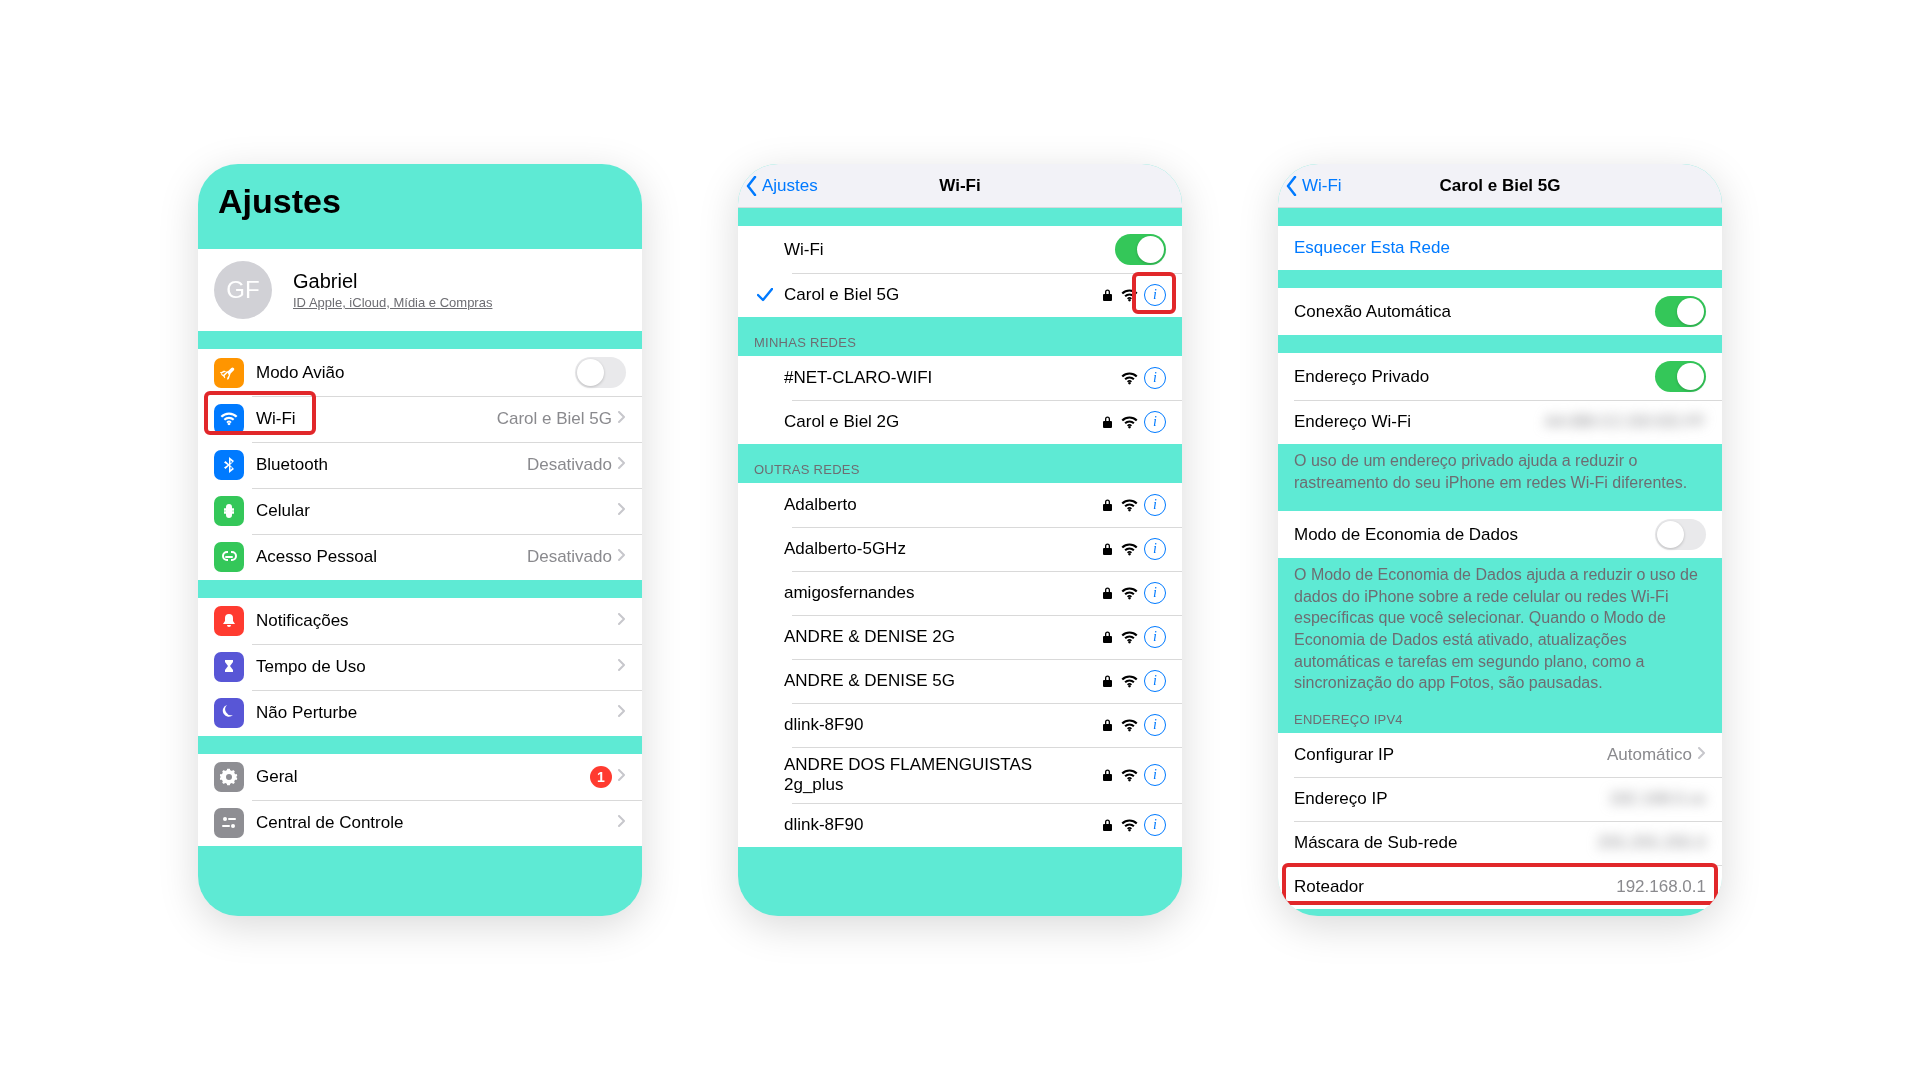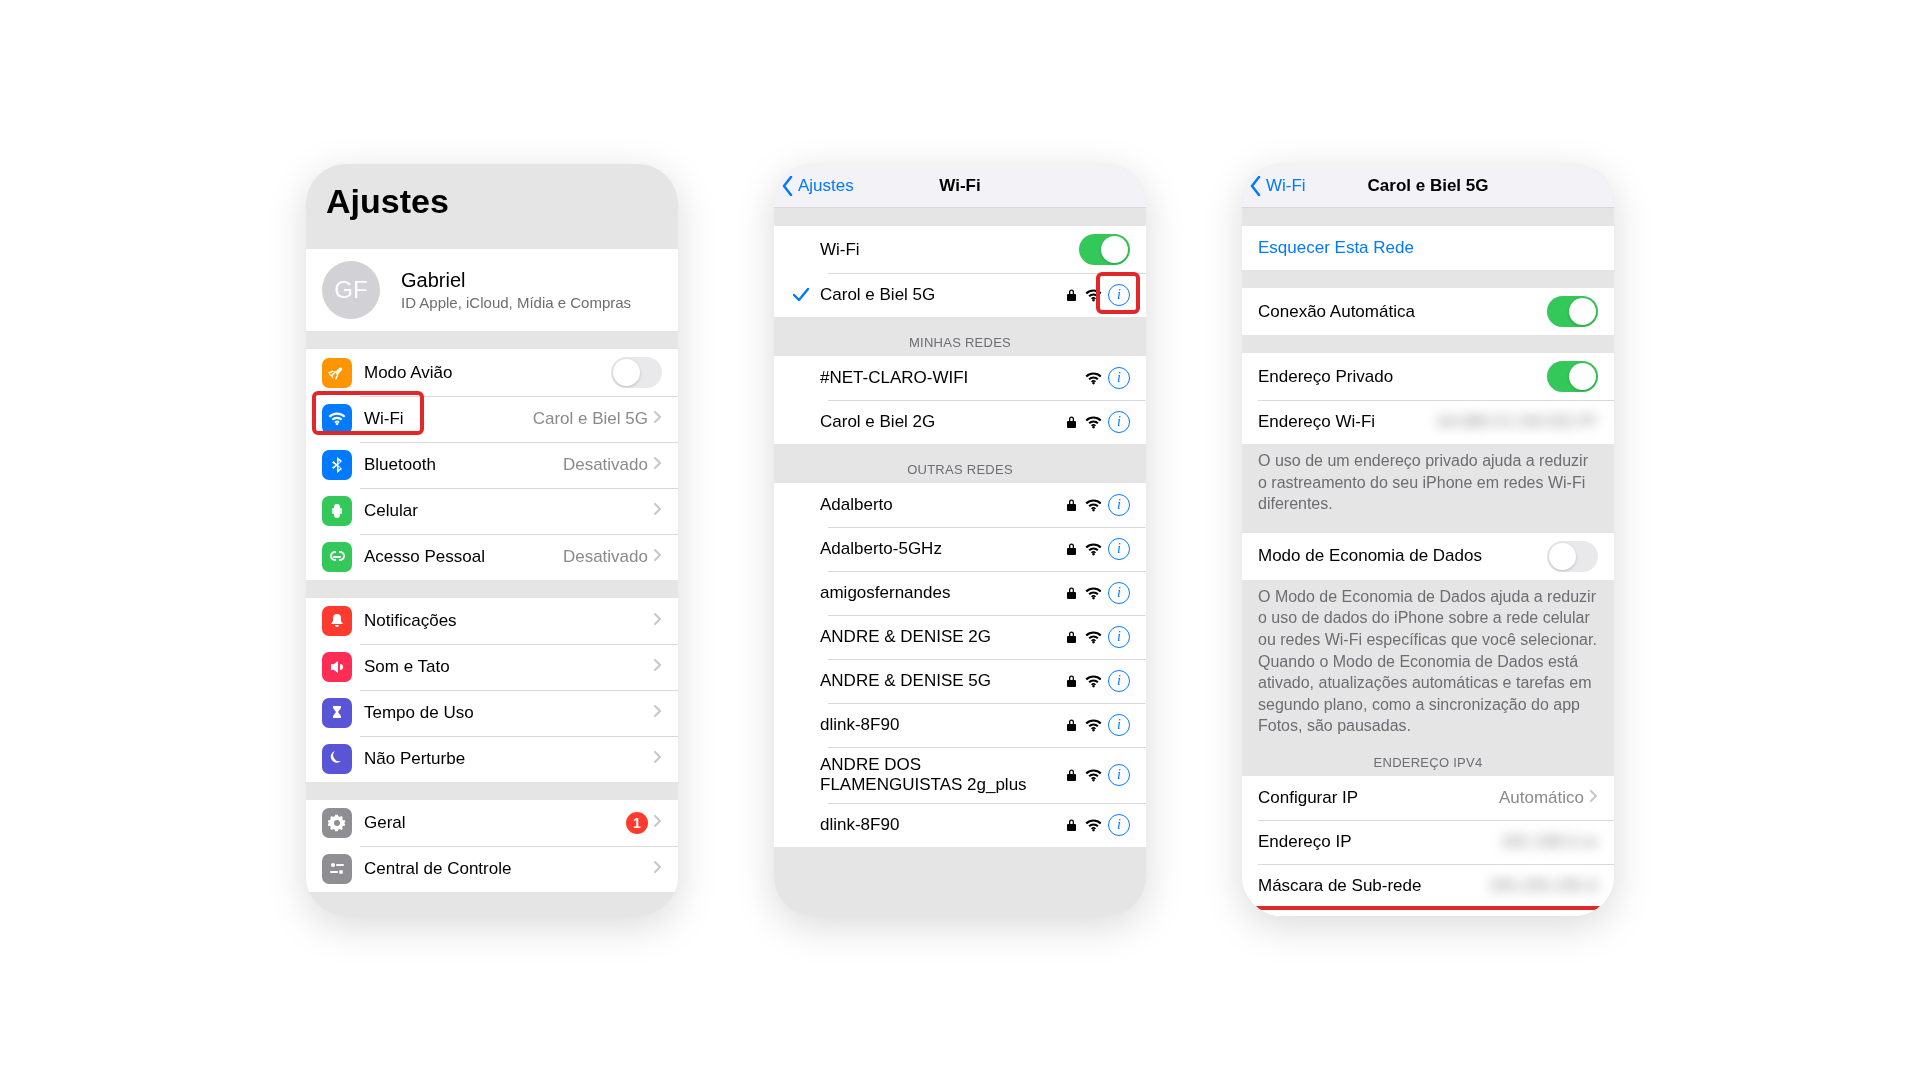--- a/index.html
+++ b/index.html
@@ -1,30 +1,30 @@
 <!DOCTYPE html>
 <html><head>
 <meta charset="utf-8">
 <style>
 * { margin:0; padding:0; box-sizing:border-box; font-family:-apple-system,BlinkMacSystemFont,"SF Pro Text","Helvetica Neue",Arial,sans-serif; -webkit-font-smoothing:antialiased; }
 body { background:#fff; width:1920px; height:1080px; display:flex; justify-content:center; align-items:center; gap:96px; }
-.phone { width:372px; height:752px; background:#e5e5e5; border-radius:40px; overflow:hidden; box-shadow:0 10px 40px rgba(0,0,0,.15); position:relative; }
+.phone { width:444px; height:752px; background:#5eead4; border-radius:40px; overflow:hidden; box-shadow:0 10px 40px rgba(0,0,0,.15); position:relative; }
 .scroll { width:100%; height:100%; overflow:hidden; }
 
 
 .nav { height:44px; display:flex; align-items:center; position:relative; background:#f2f2f7; border-bottom:.5px solid rgba(0,0,0,.1); }
 .nav .back { display:flex; align-items:center; gap:4px; color:#007aff; font-size:17px; padding-left:8px; cursor:pointer; }
 .nav .back svg { width:12px; height:20px; }
 .nav .title { position:absolute; left:0; right:0; text-align:center; font-size:17px; font-weight:600; color:#000; pointer-events:none; }
 .big-title { font-size:34px; font-weight:700; padding:18px 20px 8px; color:#000; }
 
 
 .group { margin-top:18px; }
 .group.first { margin-top:20px; }
-.group .header { font-size:13px; color:#6d6d72; padding:0 16px 6px; text-transform:uppercase; letter-spacing:.02em;text-align:center; }
+.group .header { font-size:13px; color:#6d6d72; padding:0 16px 6px; text-transform:uppercase; letter-spacing:.02em; }
 .group .body { background:#fff; }
 .footer-text { font-size:16px; color:#6d6d72; padding:6px 16px 0; line-height:1.35; }
 
 
 .row { display:flex; align-items:center; min-height:44px; padding:8px 16px 8px 16px; background:#fff; position:relative; }
 .row + .row::before { content:""; position:absolute; top:0; left:16px; right:0; border-top:.5px solid rgba(0,0,0,.15); }
 .row.indent + .row.indent::before { left:54px; }
 .row.net + .row.net::before { left:54px; }
 .row .icon { width:30px; height:30px; border-radius:7px; display:flex; align-items:center; justify-content:center; margin-right:12px; flex-shrink:0; }
 .row .icon svg { width:18px; height:18px; fill:#fff; }
@@ -32,21 +32,21 @@
 .row .label.blue { color:#007aff; }
 .row .value { font-size:17px; color:#8a8a8e; margin-left:8px; text-align:right; }
 .row .chev { margin-left:6px; color:#c7c7cc; }
 .row .chev svg{ width:8px; height:13px; }
 .row .badge { min-width:22px; height:22px; border-radius:11px; background:#ff3b30; color:#fff; font-size:14px; font-weight:600; display:flex; align-items:center; justify-content:center; padding:0 6px; margin-left:6px; }
 
 
 .profile { display:flex; align-items:center; background:#fff; padding:12px 16px; gap:21px; }
 .avatar { width:58px; height:58px; border-radius:50%; background:#d1d1d6; color:#fff; display:flex; align-items:center; justify-content:center; font-size:24px; font-weight:500; }
 .profile .texts .name { font-size:20px; color:#000; }
-.profile .texts .sub { font-size:15px; color:#6d6d72; margin-top:2px; }
+.profile .texts .sub { font-size:13px; color:#6d6d72; margin-top:2px;text-decoration:underline; }
 .profile .chev { margin-left:auto; color:#c7c7cc; }
 
 
 .toggle { width:51px; height:31px; border-radius:16px; background:#e9e9eb; position:relative; flex-shrink:0; }
 .toggle::after { content:""; position:absolute; width:27px; height:27px; background:#fff; border-radius:50%; top:2px; left:2px; box-shadow:0 1px 3px rgba(0,0,0,.2); transition:.2s; }
 .toggle.on{ background:#34c759; }
 .toggle.on::after{ left:22px; }
 
 
 .check { width:22px; display:flex; justify-content:center; color:#007aff; margin-right:8px; flex-shrink:0; }
@@ -214,31 +214,20 @@
               <svg viewBox="0 0 18 18">
                 <use href="#bell"></use>
               </svg>
             </span>
         <span class="label">Notificações</span>
         <span class="chev"><svg viewBox="0 0 8 13">
                 <use href="#chev-r"></use>
               </svg></span>
       </div>
       <div class="row indent">
-        <span class="icon bg-pink">
-              <svg viewBox="0 0 18 18">
-                <use href="#speaker"></use>
-              </svg>
-            </span>
-        <span class="label">Som e Tato</span>
-        <span class="chev"><svg viewBox="0 0 8 13">
-                <use href="#chev-r"></use>
-              </svg></span>
-      </div>
-      <div class="row indent">
         <span class="icon bg-indigo">
               <svg viewBox="0 0 18 18">
                 <use href="#hourglass"></use>
               </svg>
             </span>
         <span class="label">Tempo de Uso</span>
         <span class="chev"><svg viewBox="0 0 8 13">
                 <use href="#chev-r"></use>
               </svg></span>
       </div>

